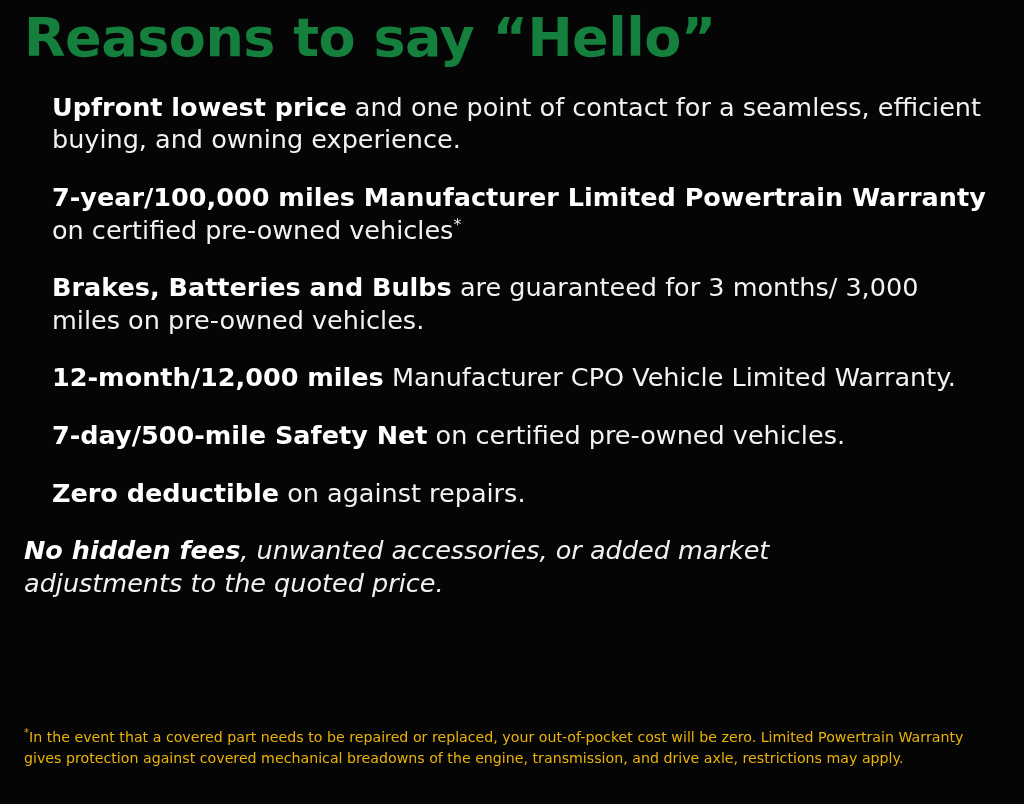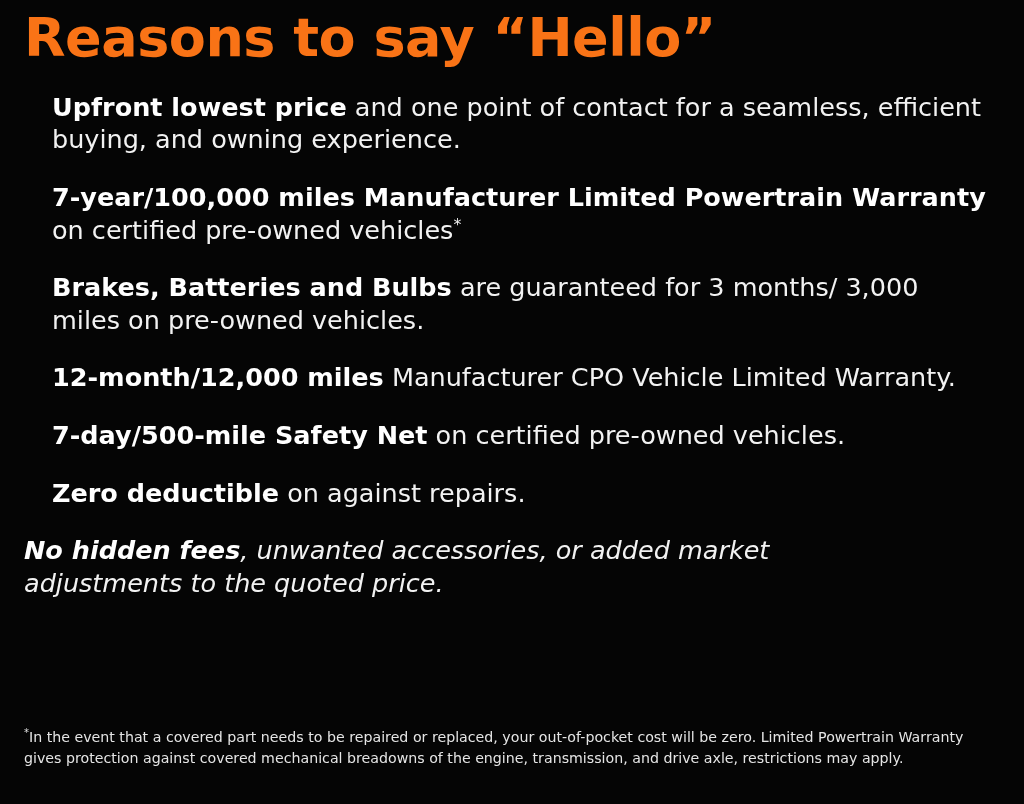--- a/index.html
+++ b/index.html
@@ -19,21 +19,21 @@
     overflow: hidden;
   }
   .slide-inner {
     position: absolute;
     left: 24px;
     top: 10px;
     width: 964px;
     height: 780px;
   }
   .title {
-    color: #f97316;
+    color: #15803d;
     font-size: 54px;
     font-weight: bold;
     letter-spacing: -0.5px;
     line-height: 1.05;
     margin: 0 0 24px 0;
     white-space: nowrap;
   }
   .bullets {
     margin: 0;
     padding: 0;
@@ -57,21 +57,21 @@
   .bullet sup {
     font-size: 0.62em;
     vertical-align: super;
     line-height: 0;
   }
   .footnote {
     position: absolute;
     left: 0;
     top: 717px;
     width: 962px;
-    color: #e5e5e5;
+    color: #eab308;
     font-size: 14.2px;
     line-height: 1.45;
   }
   .footnote sup {
     font-size: 0.7em;
     vertical-align: super;
     line-height: 0;
   }
 </style>
 </head>

